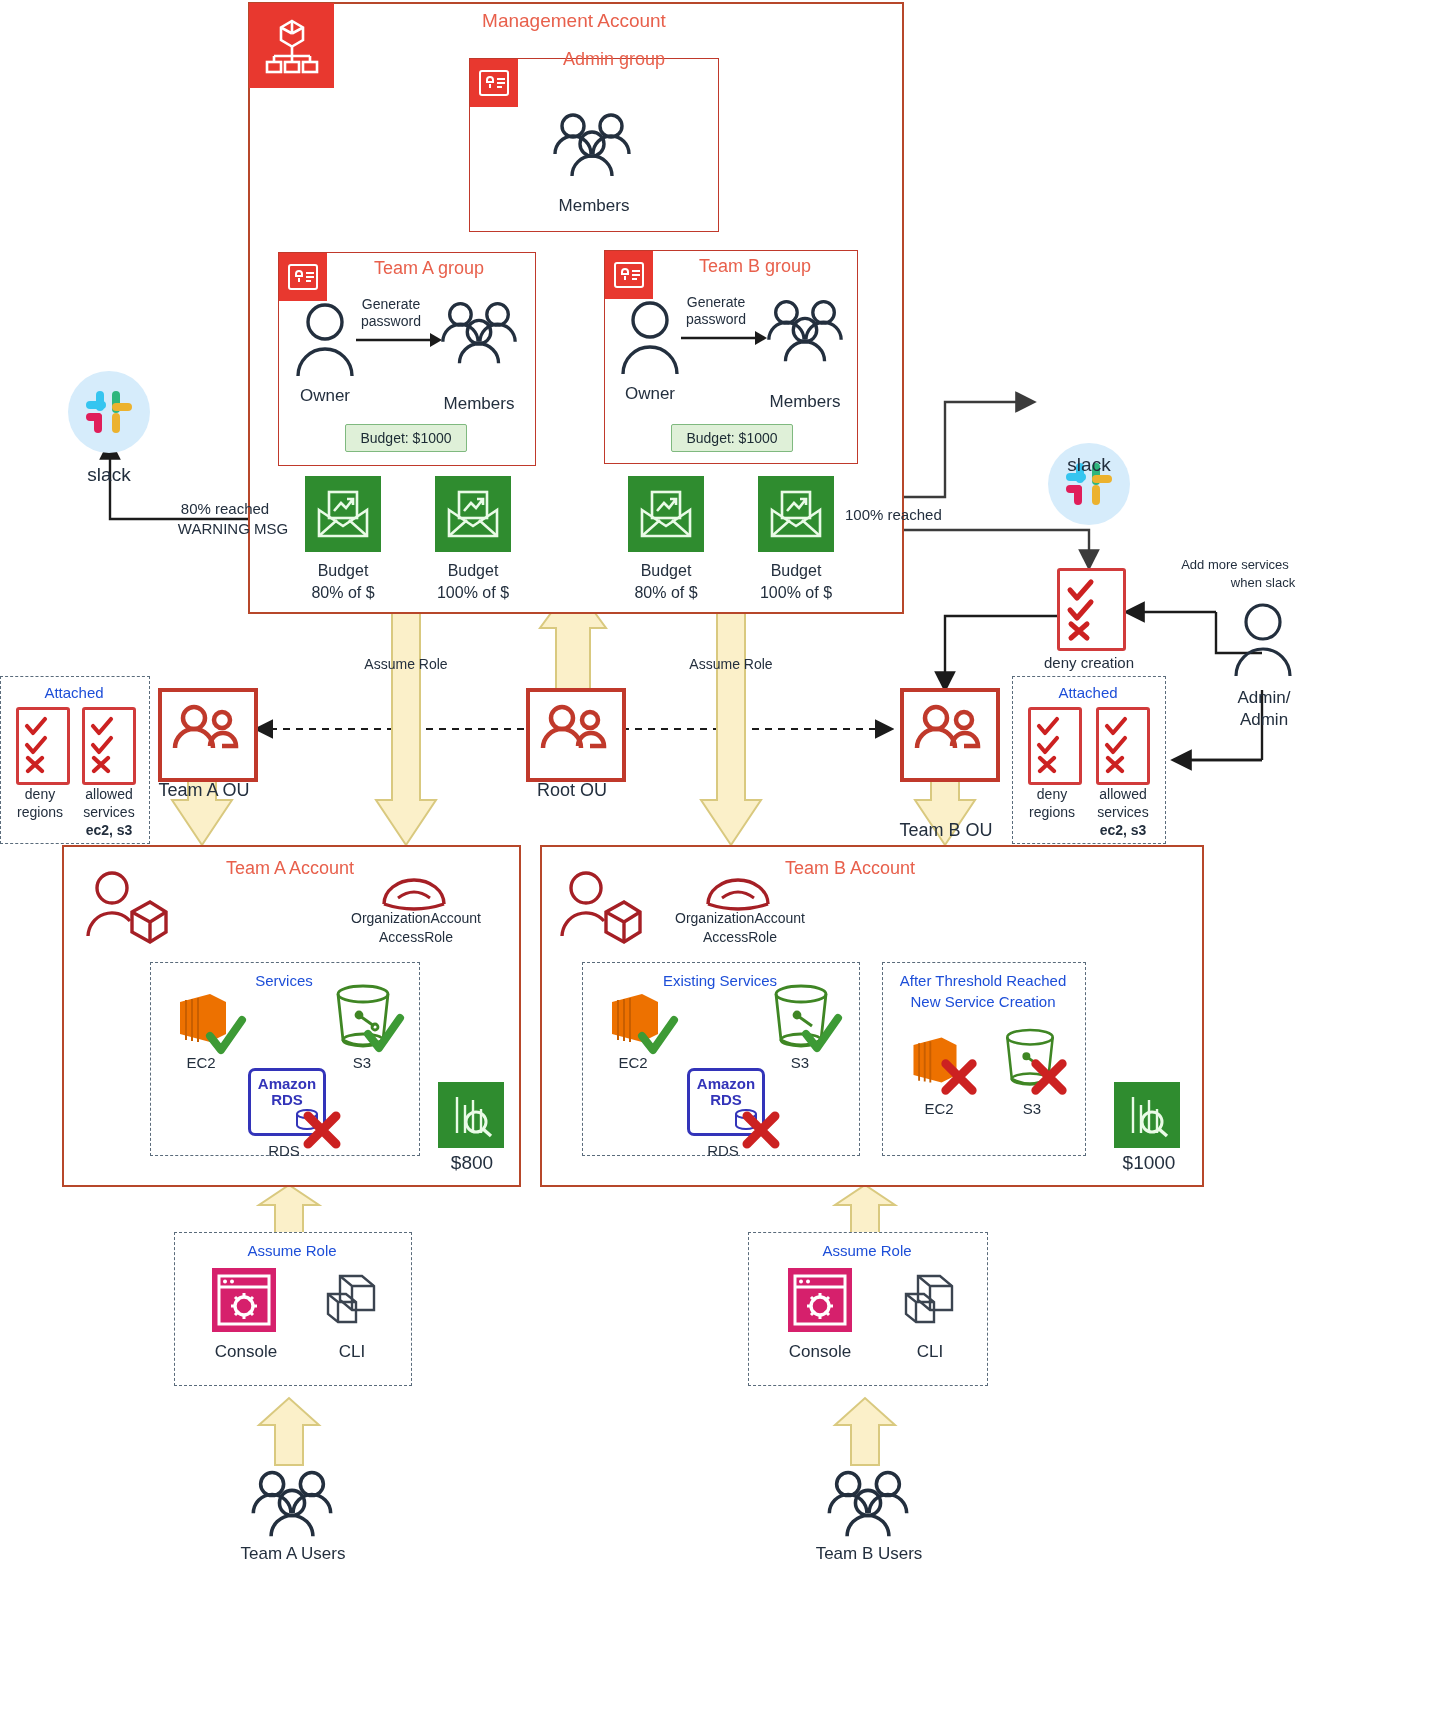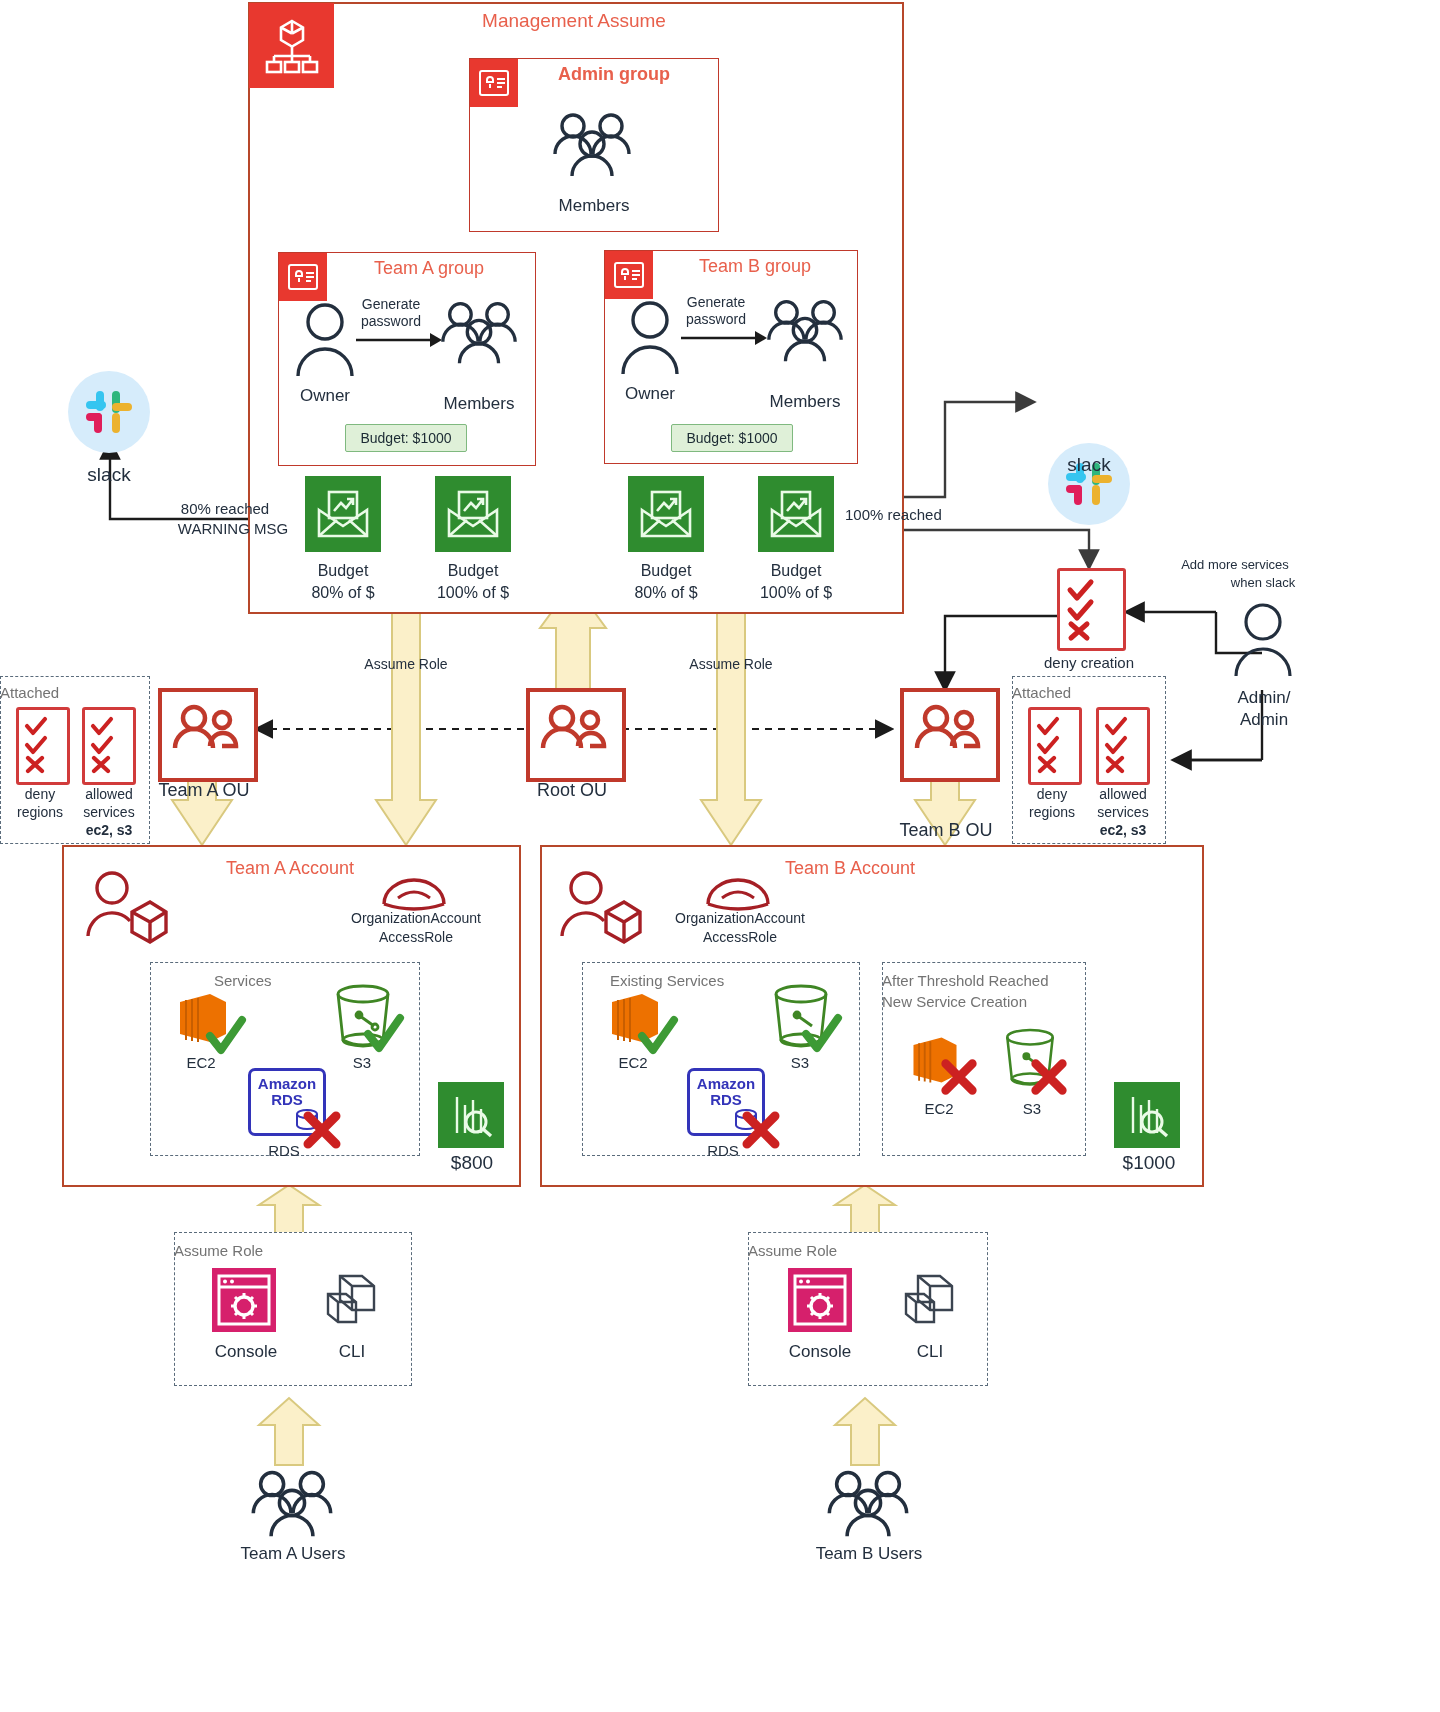--- a/index.html
+++ b/index.html
@@ -9,21 +9,21 @@
     -webkit-font-smoothing:antialiased;
   }
   .stage{position:absolute;left:0;top:0;width:1440px;height:1712px;overflow:hidden;}
   .abs{position:absolute;}
   
   .red-box{border:2px solid #b7472a;background:#fff;}
   .red-box-thin{border:1.5px solid #c0392b;background:#fff;}
   .dash-box{border:1.5px dashed #5a6b7b;background:#fff;}
   .lbl{color:#232f3e;font-size:15px;text-align:center;line-height:1.15;}
   .lbl-red{color:#e8604c;font-size:18px;text-align:center;}
-  .lbl-grey{color:#737373;font-size:15px;text-align:left;}
+  .lbl-grey{color:#1d4ed8;font-size:15px;text-align:center;}
   .lbl-small{font-size:13px;color:#232f3e;text-align:center;line-height:1.15;}
   .bold{font-weight:bold;}
   
   .tile-red{background:#e8382f;display:flex;align-items:center;justify-content:center;}
   .tile-green{background:#2f8c2f;display:flex;align-items:center;justify-content:center;}
   
   .budget-badge{
     background:#dff0d8;border:1px solid #7fb97f;color:#1b2a33;
     font-size:14px;text-align:center;padding:5px 10px;border-radius:2px;white-space:nowrap;
   }
@@ -79,42 +79,42 @@
 
       <path d="M275,1465 L303,1465 L303,1425 L319,1425 L289,1398 L259,1425 L275,1425 Z"></path>
 
       <path d="M851,1238 L879,1238 L879,1205 L895,1205 L865,1185 L835,1205 L851,1205 Z"></path>
 
       <path d="M851,1465 L879,1465 L879,1425 L895,1425 L865,1398 L835,1425 L851,1425 Z"></path>
     </g>
   </svg>
 
   <div class="abs red-box" style="left:248px;top:2px;width:652px;height:608px;"></div>
-  <div class="abs lbl-red" style="left:418px;top:10px;width:312px;font-size:19px;">Management Assume</div>
+  <div class="abs lbl-red" style="left:418px;top:10px;width:312px;font-size:19px;">Management Account</div>
 
   <div class="abs tile-red" style="left:249px;top:3px;width:85px;height:85px;">
     <svg width="60" height="60" viewBox="0 0 60 60" fill="none" stroke="#fff" stroke-width="2.6">
       <path d="M30 5 L41 11.5 L41 24 L30 30.5 L19 24 L19 11.5 Z"></path>
       <path d="M30 5 L30 17.5 M30 17.5 L41 11.5 M30 17.5 L19 11.5"></path>
       <path d="M30 30.5 L30 40 M12 40 L48 40 M12 40 L12 46 M30 40 L30 46 M48 40 L48 46"></path>
       <rect x="5" y="46" width="14" height="10"></rect>
       <rect x="23" y="46" width="14" height="10"></rect>
       <rect x="41" y="46" width="14" height="10"></rect>
     </svg>
   </div>
 
   <div class="abs red-box-thin" style="left:469px;top:58px;width:248px;height:172px;"></div>
   <div class="abs tile-red" style="left:470px;top:59px;width:48px;height:48px;">
     <svg width="32" height="32" viewBox="0 0 32 32" fill="none" stroke="#fff" stroke-width="2">
       <rect x="2" y="4" width="28" height="24" rx="2"></rect>
       <path d="M9 13 a3 3 0 1 1 6 0 v2 h-6 z M12 17 v4"></path>
       <path d="M19 12 h8 M19 16 h8 M19 20 h5"></path>
     </svg>
   </div>
-  <div class="abs lbl-red" style="left:524px;top:64px;width:180px;font-weight:bold;">Admin group</div>
+  <div class="abs lbl-red" style="left:524px;top:49px;width:180px;">Admin group</div>
   <div class="abs" style="left:548px;top:110px;width:88px;height:72px;">
     <svg width="88" height="72" viewBox="0 0 88 72" fill="none" stroke="#232f3e" stroke-width="3.4">
       <circle cx="25" cy="16" r="11"></circle>
         <path d="M7 44 a18 18 0 0 1 36 0"></path>
       <circle cx="63" cy="16" r="11"></circle>
         <path d="M45 44 a18 18 0 0 1 36 0"></path>
       <circle cx="44" cy="34" r="12"></circle>
         <path d="M24 66 a20 20 0 0 1 40 0"></path>
     </svg>
   </div>

